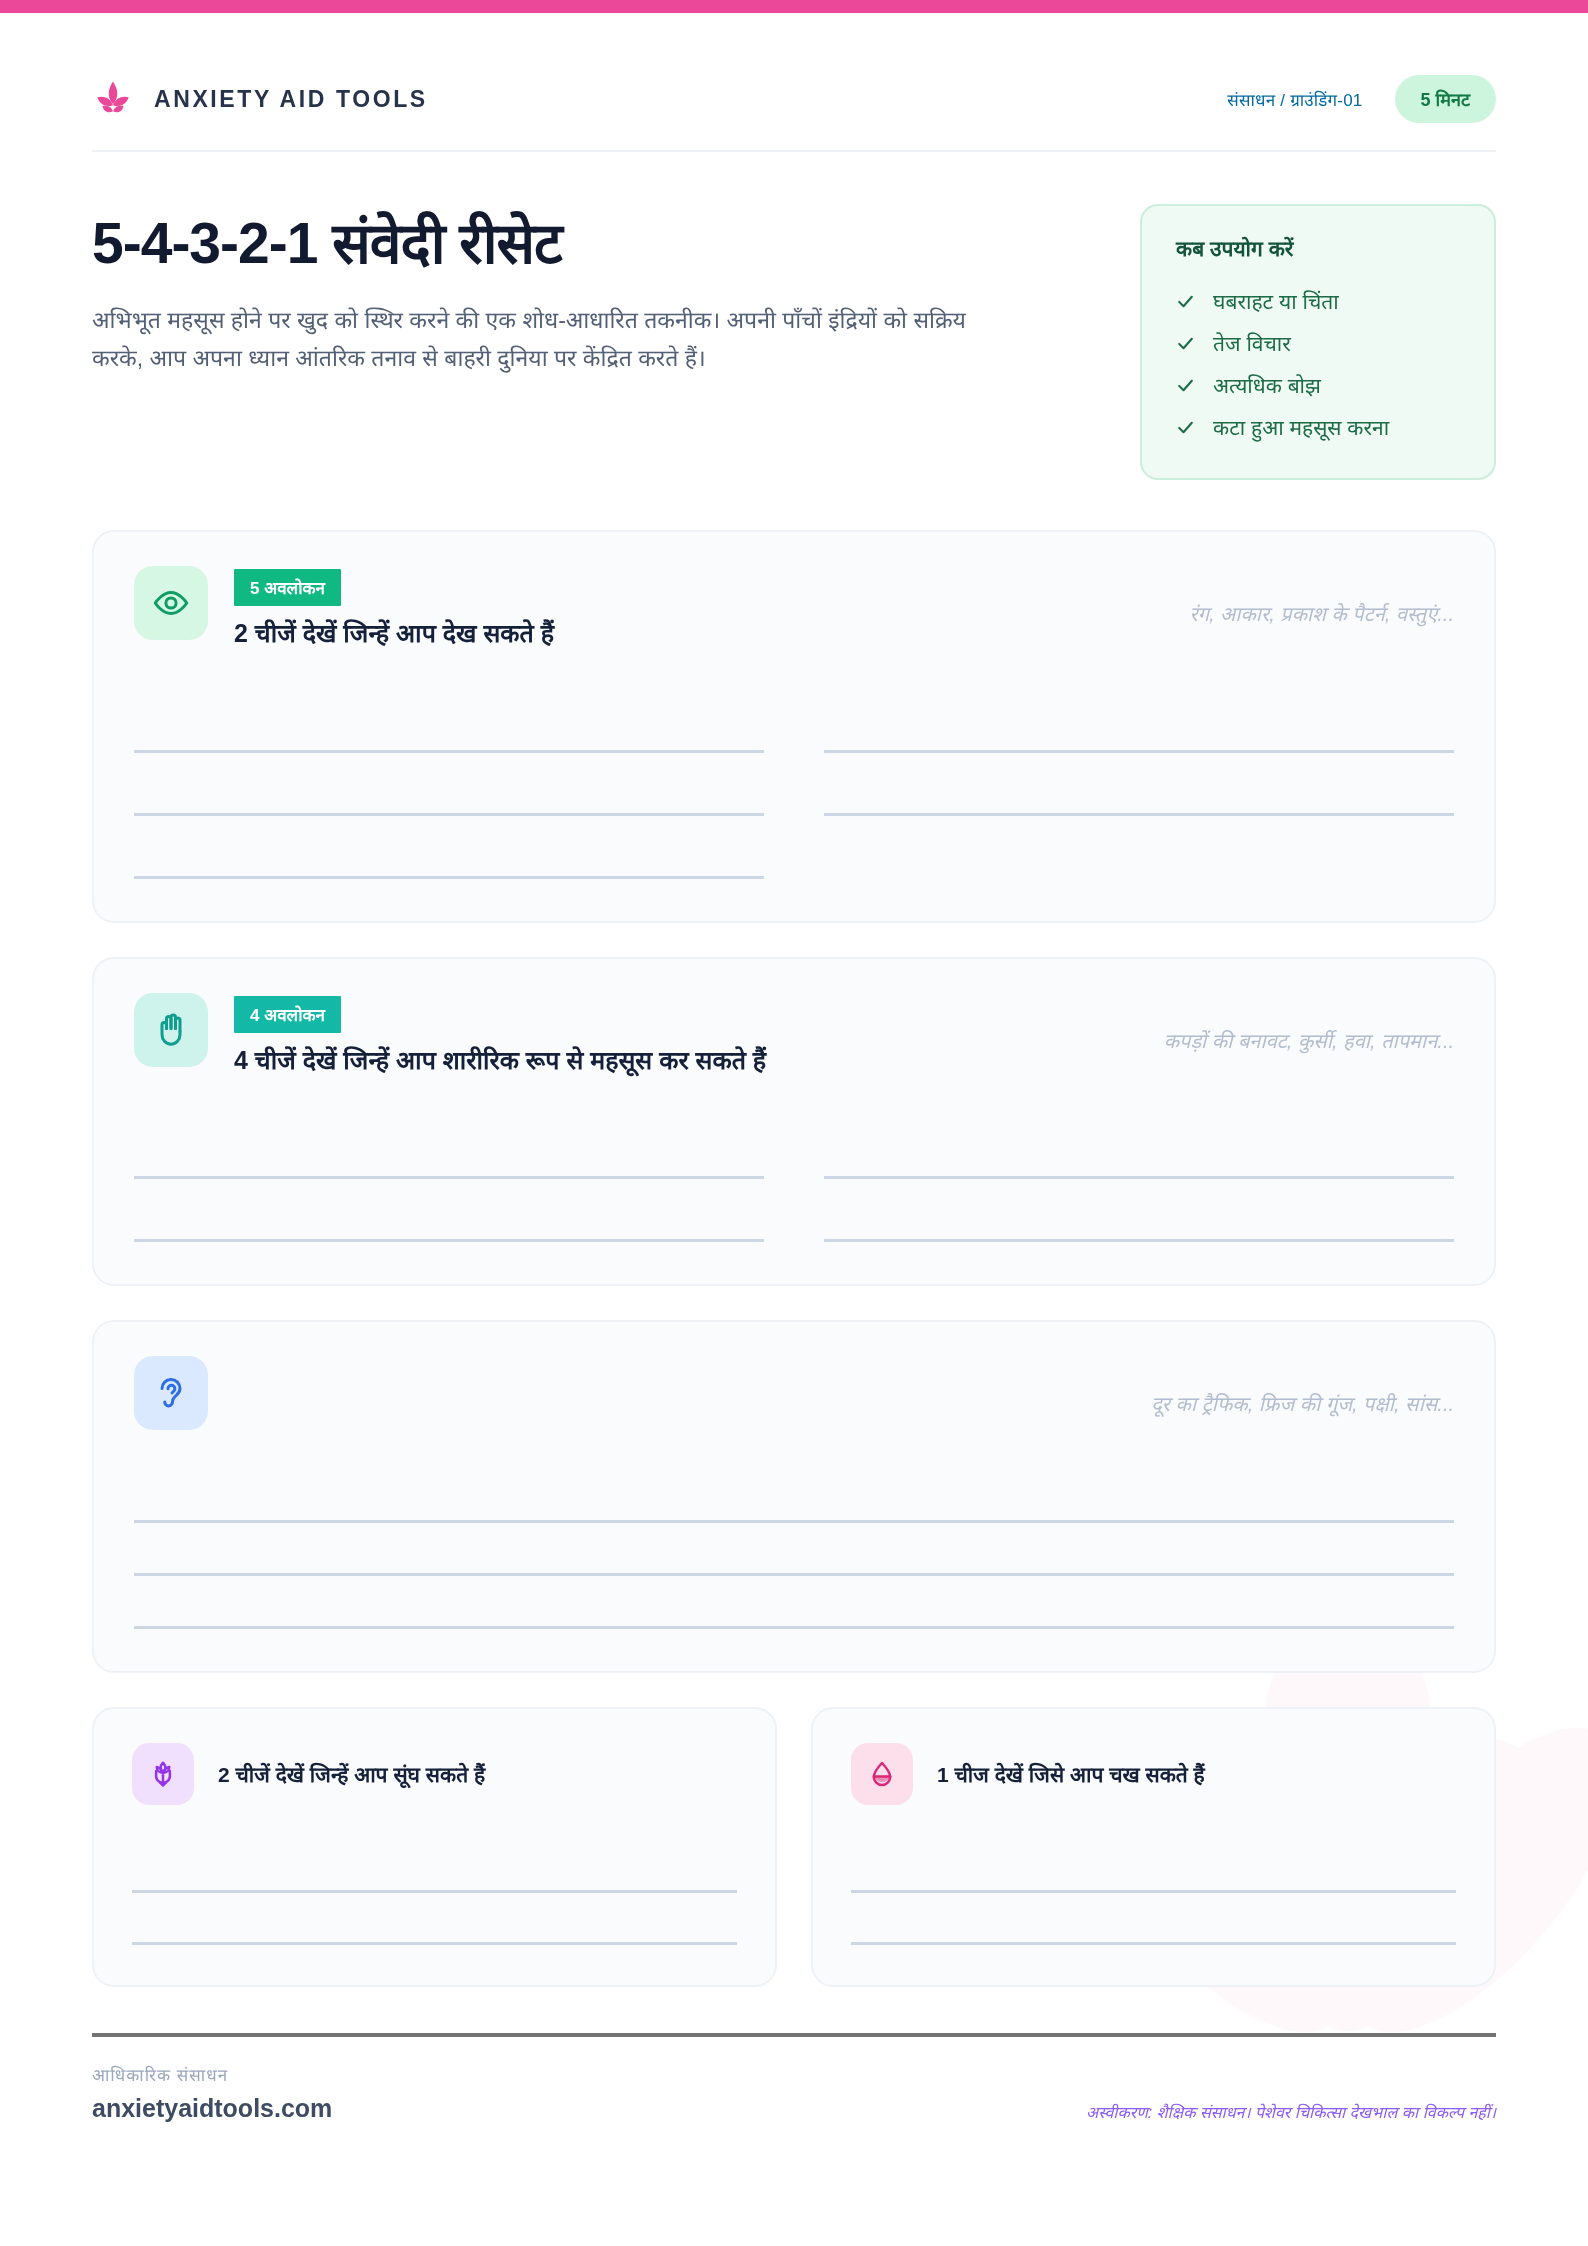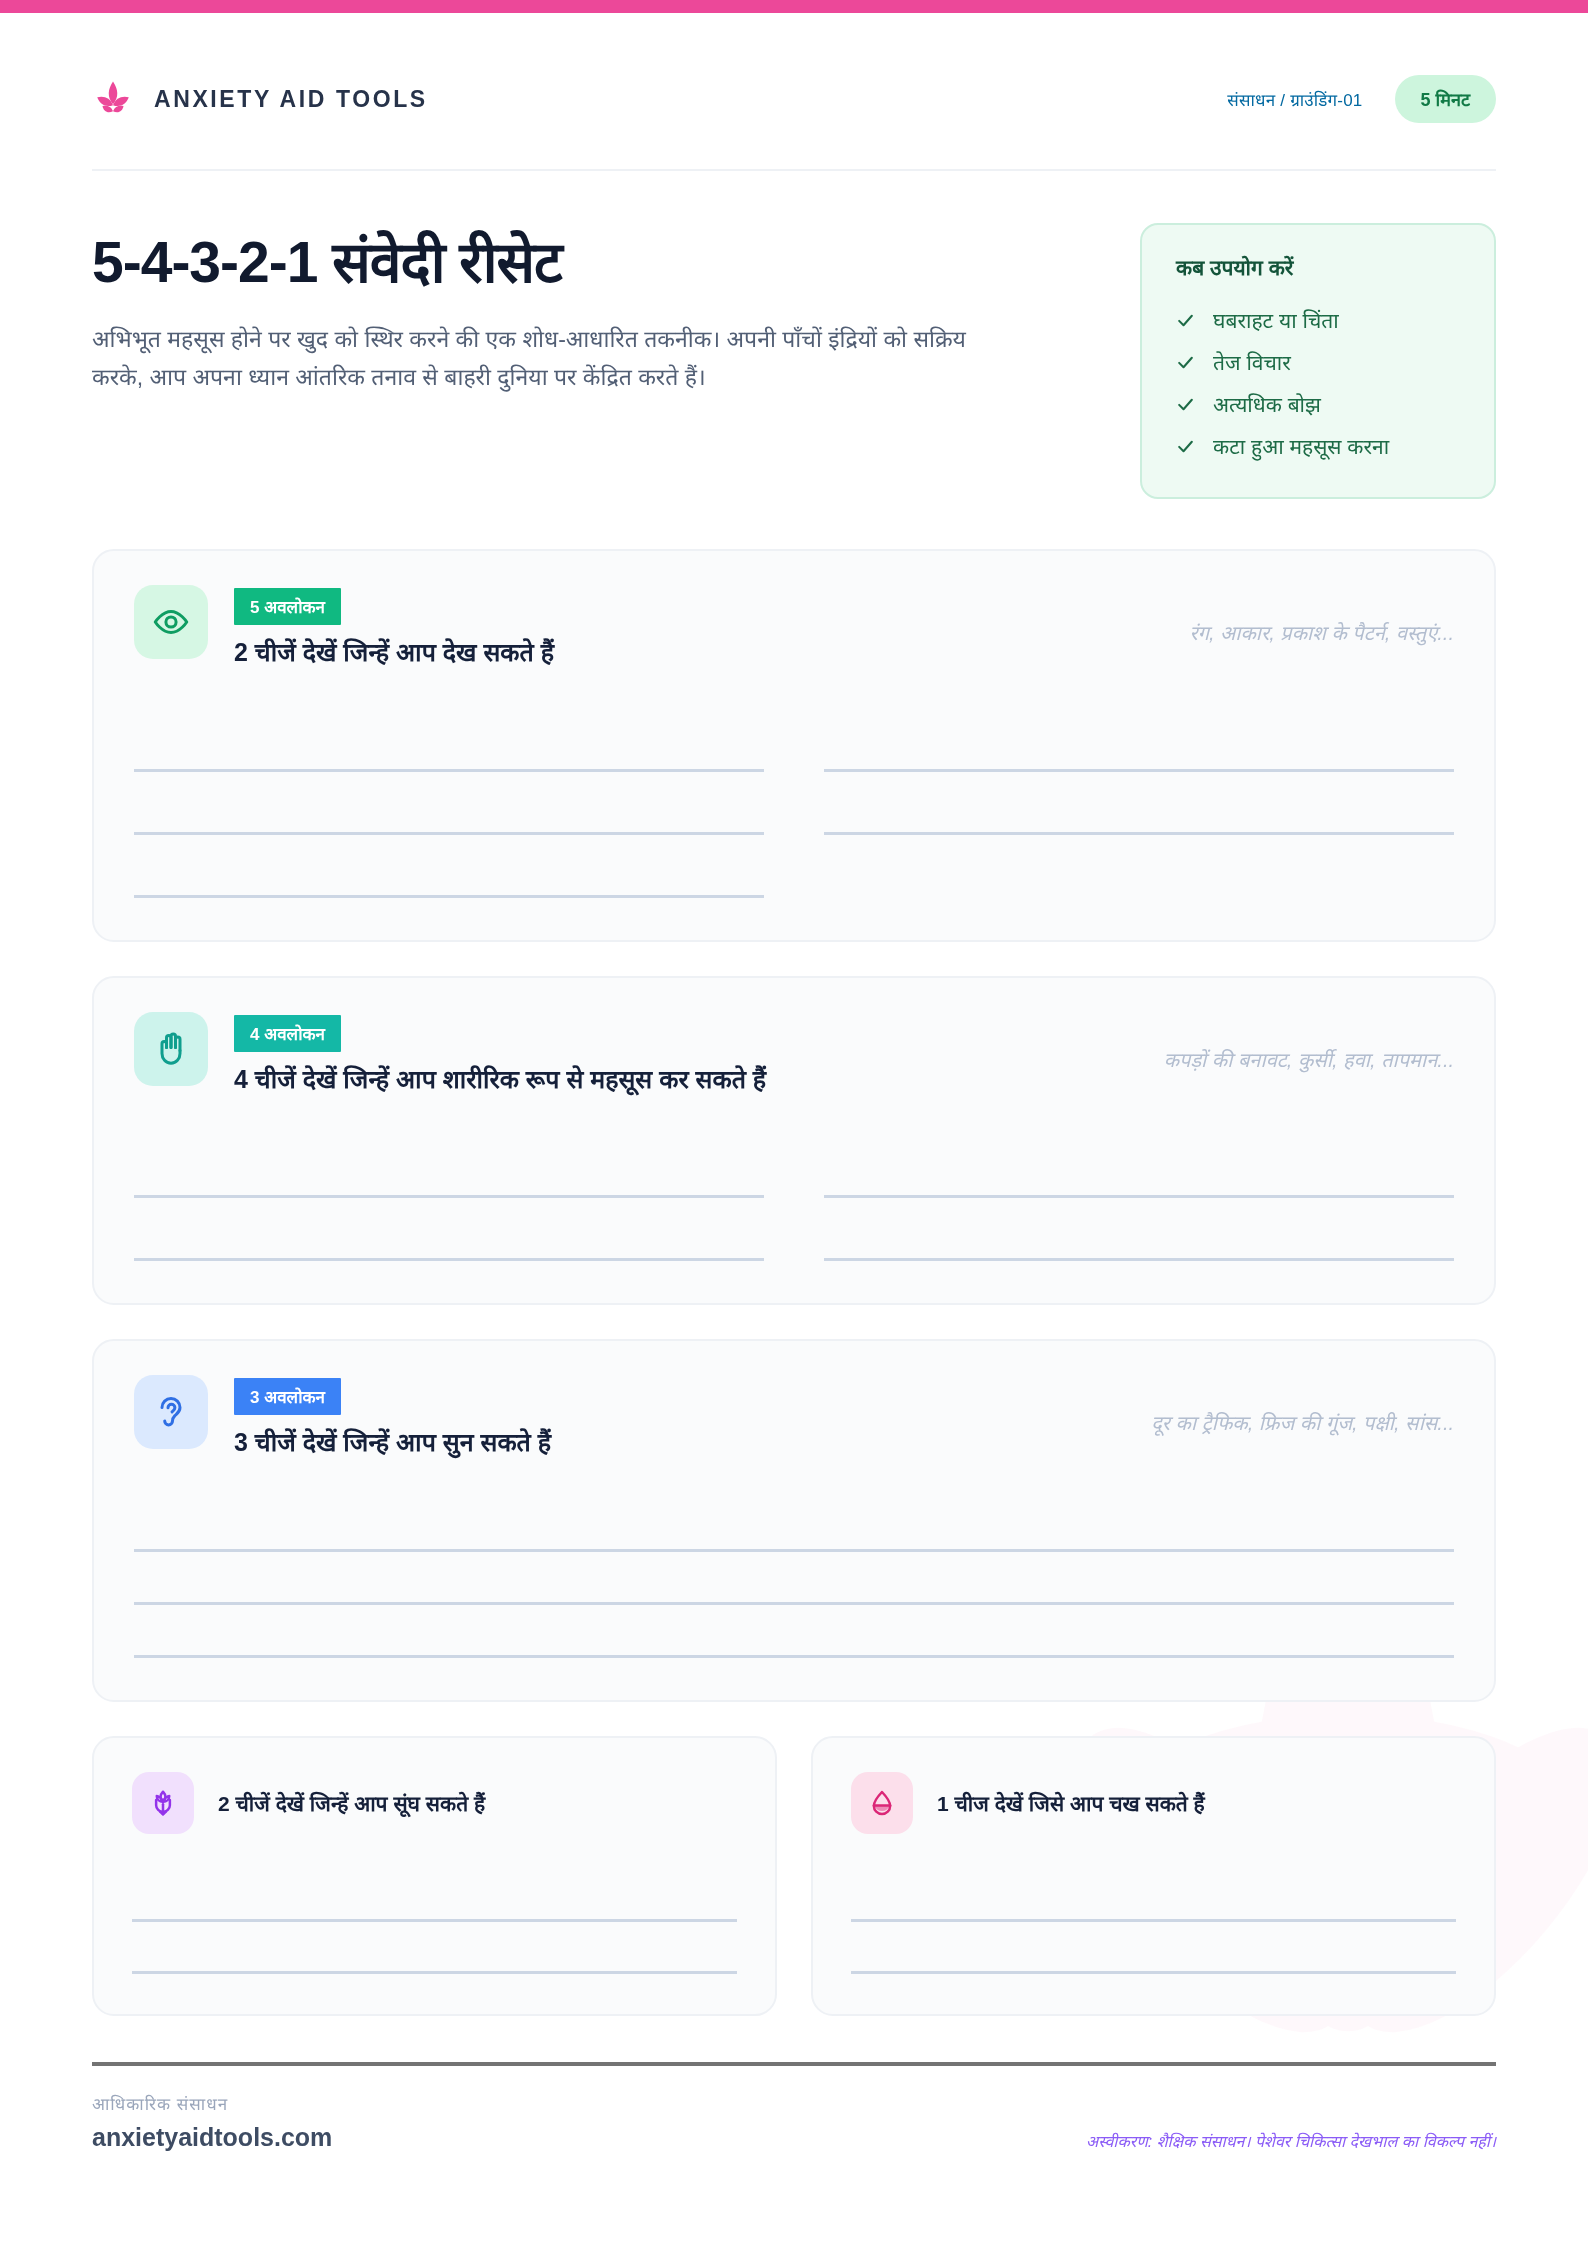--- a/index.html
+++ b/index.html
@@ -48,21 +48,21 @@
     z-index: 2;
     padding: 0 92px;
   }
 
   
   .header {
     display: flex;
     align-items: center;
     justify-content: space-between;
     padding-top: 62px;
-    padding-bottom: 46px;
+    padding-bottom: 27px;
     border-bottom: 2px solid #eef1f5;
   }
 
   .brand {
     display: flex;
     align-items: center;
     gap: 20px;
   }
 
   .brand-logo { width: 42px; height: 42px; display:block; }
@@ -401,21 +401,20 @@
         </div>
         <div class="card">
           <div class="card-head">
             <div class="card-head-left">
               <div class="icon-tile" style="background:#dbe9fe;color:#2f6fe4">
                 <svg viewBox="0 0 24 24" fill="none" stroke="currentColor" stroke-width="2" stroke-linecap="round" stroke-linejoin="round">
                   <path d="M6 9a6 6 0 1 1 12 0c0 3-2.2 4.2-3.4 5.4C13.4 15.6 13 16.6 13 18a2.6 2.6 0 0 1-5.2 0"></path>
                   <path d="M10 9.2a2.3 2.3 0 1 1 4.6 0c0 1.4-1.2 2-1.9 2.7"></path>
                 </svg>
               </div>
-              <div class="card-meta"><span class="count-badge" style="background:#3b82f6">3 अवलोकन</span><div class="card-title">3 चीजें देखें जिन्हें आप सुन सकते हैं</div></div>
             </div>
             <div class="card-hint">दूर का ट्रैफिक, फ्रिज की गूंज, पक्षी, सांस...</div>
           </div>
           <div class="lines one-col">
             <div class="write-line"></div>
             <div class="write-line"></div>
             <div class="write-line"></div>
           </div>
         </div>
       </div>

